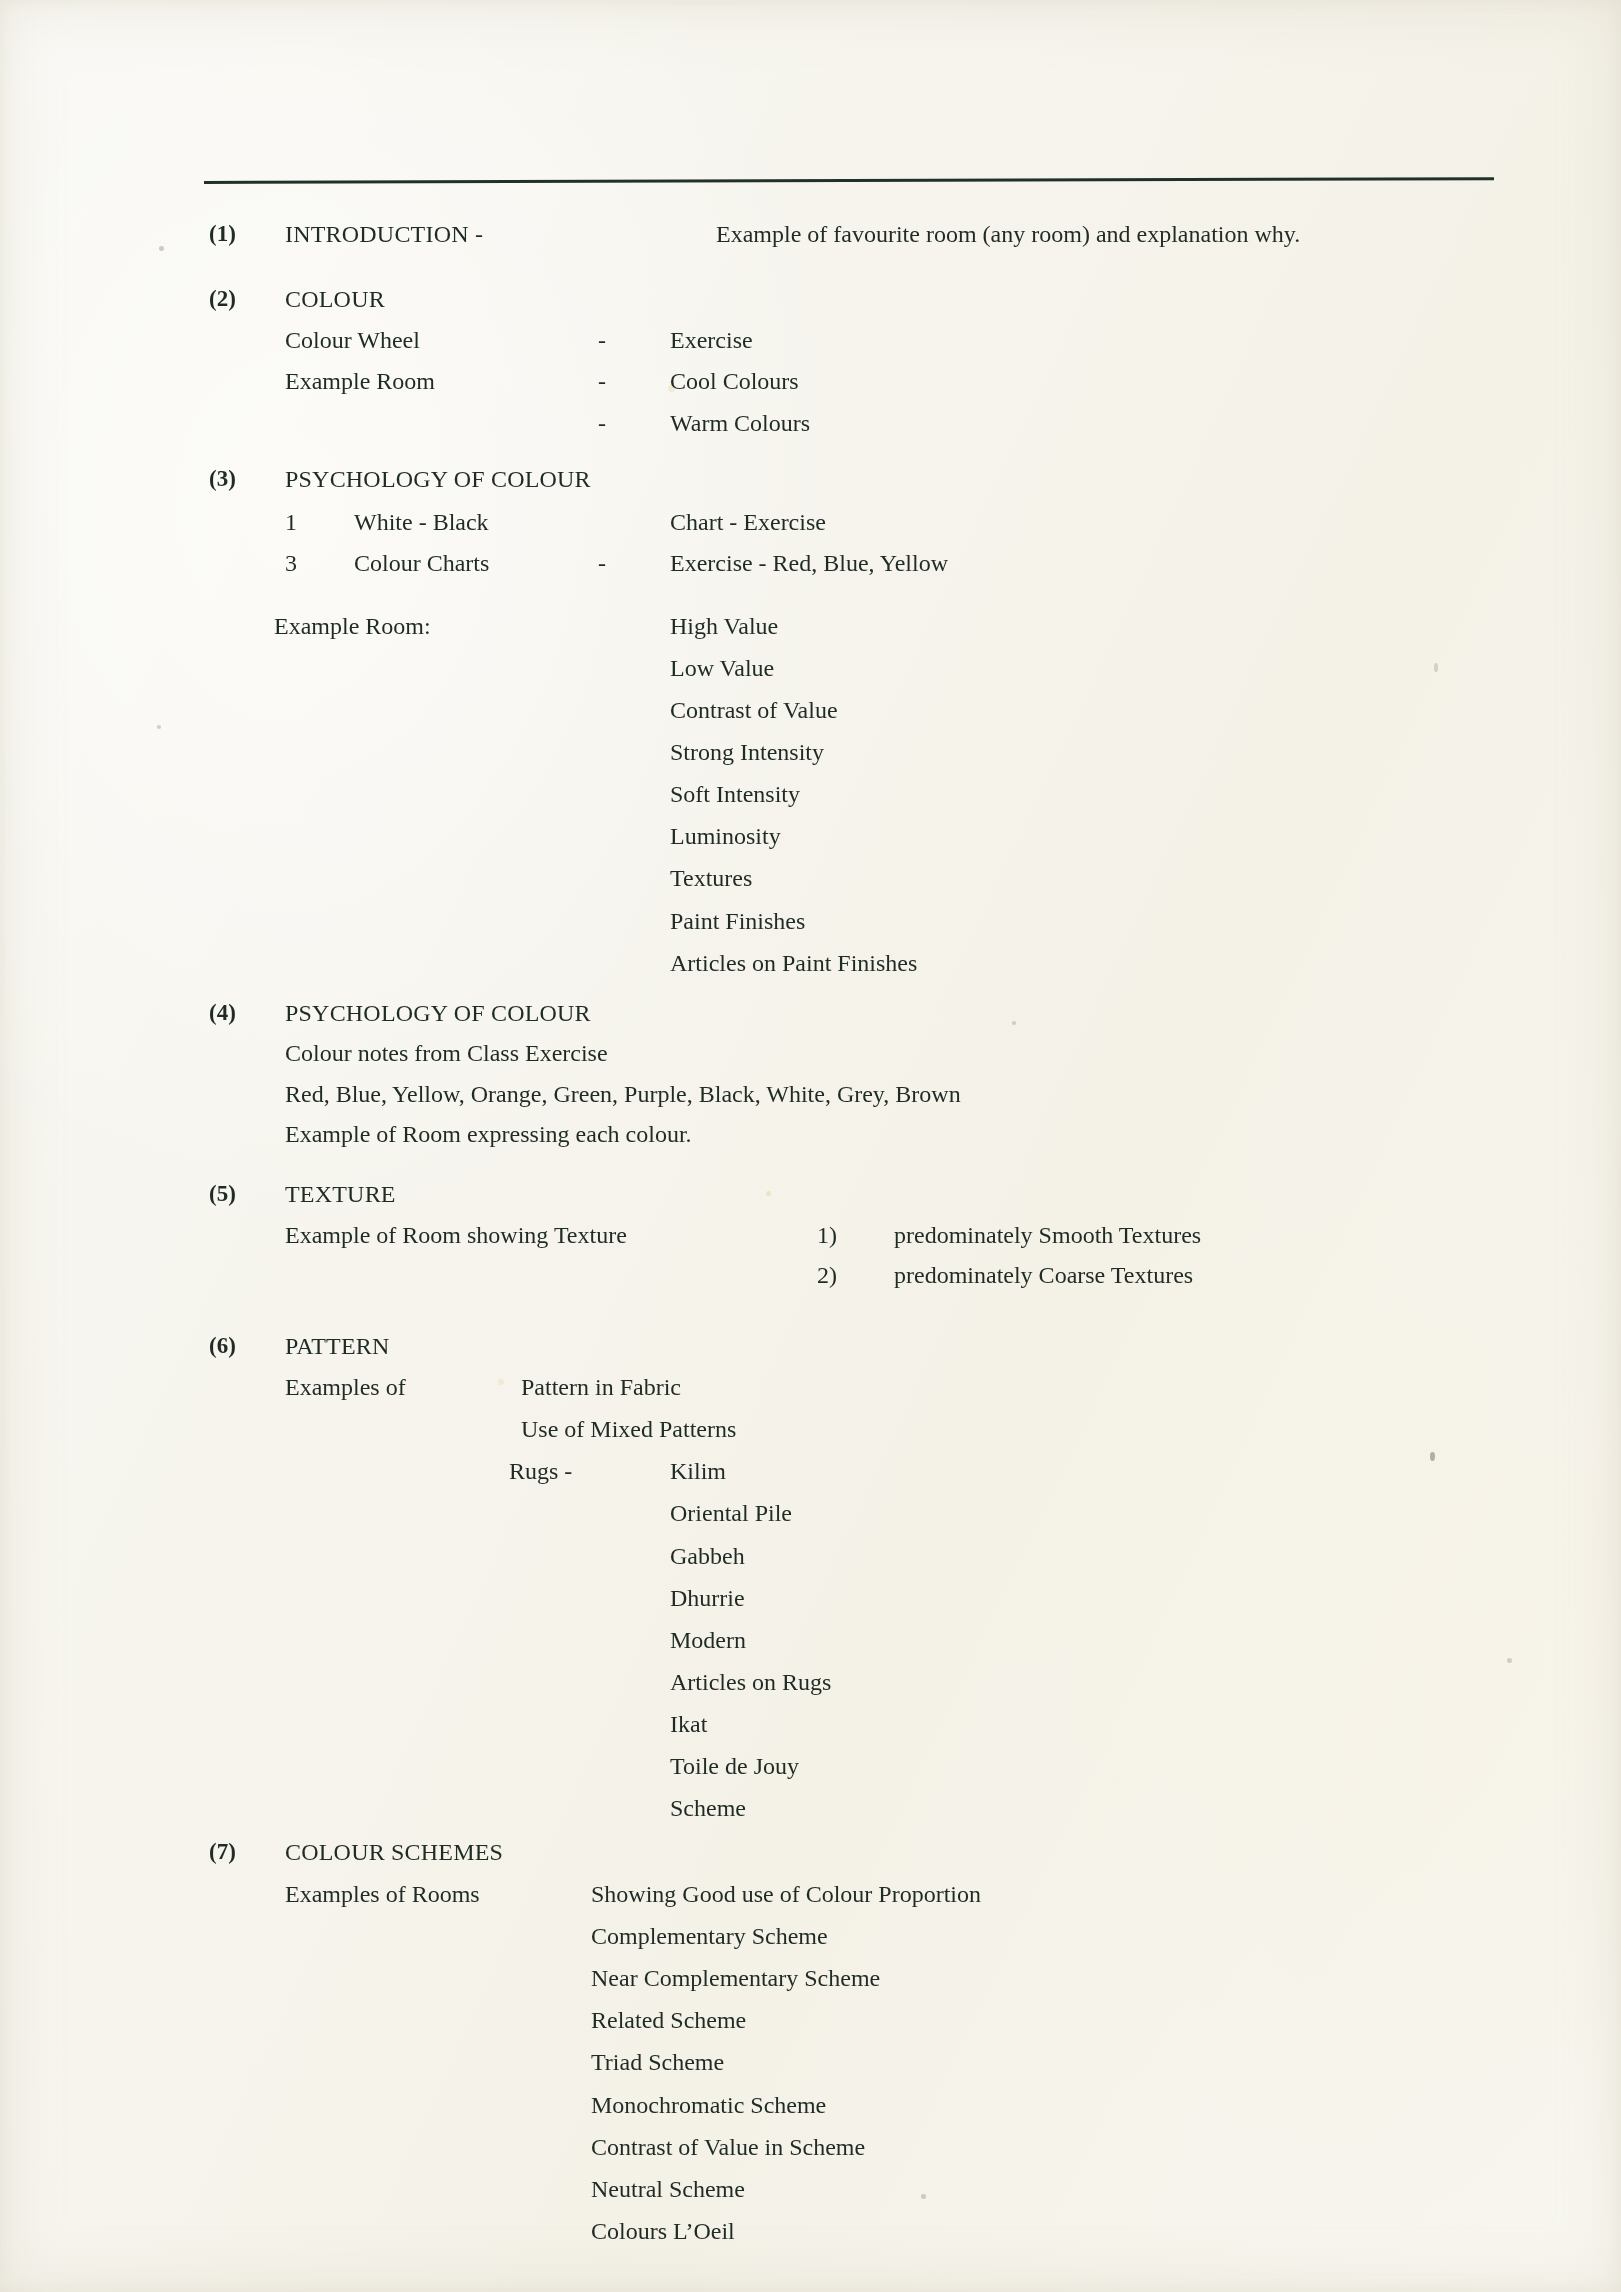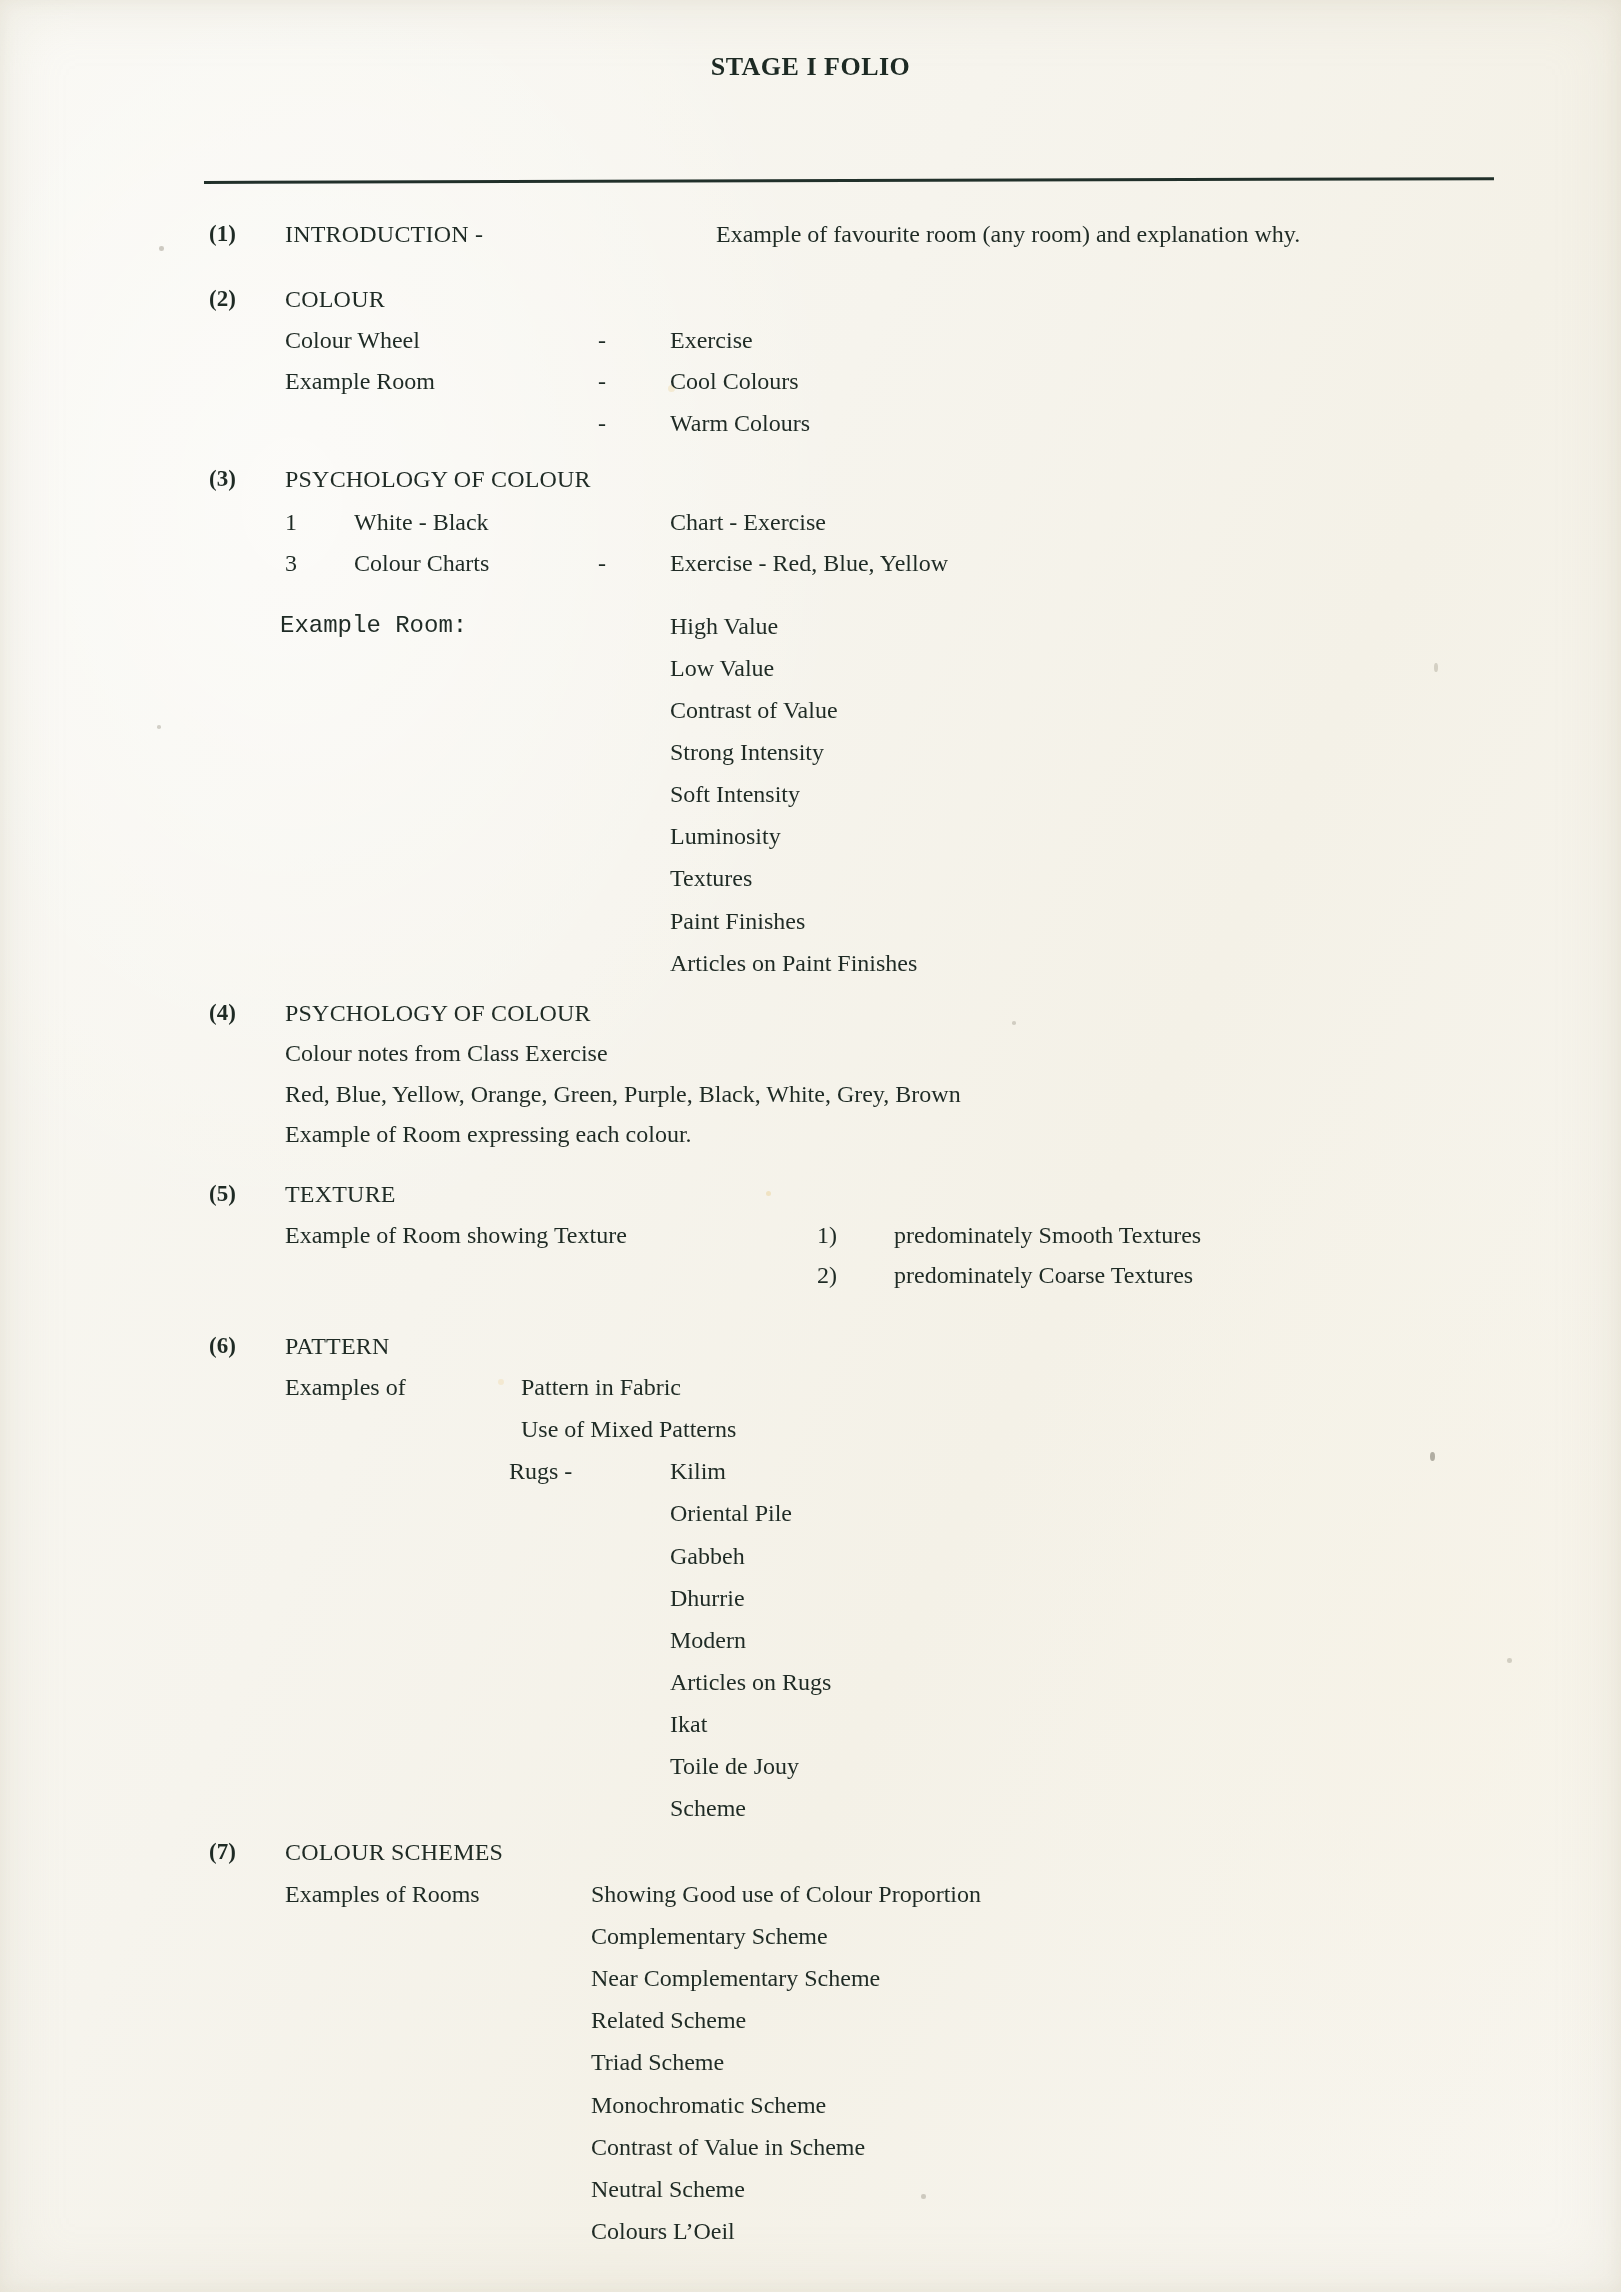--- a/index.html
+++ b/index.html
@@ -104,21 +104,21 @@
   }
   .cell.dash {
     font-weight: normal;
     font-size: 24px;
   }
 
   
   .c-num   { left: 209px; }
   .c-head  { left: 285px; }
   .c-sub   { left: 285px; }
-  .c-sub2  { left: 280px; font-family: Liberation Mono, monospace; }
+  .c-sub2  { left: 274px; }
   .c-idx   { left: 285px; }
   .c-lbl   { left: 354px; }
   .c-dash  { left: 598px; }
   .c-val   { left: 670px; }
   .c-val2  { left: 670px; }
   .c-pat   { left: 509px; margin-left: 12px; }
   .c-rugs  { left: 509px; }
   .c-rugv  { left: 670px; }
   .c-texn  { left: 817px; }
   .c-texv  { left: 894px; }
@@ -137,21 +137,20 @@
   <div class="speck" style="left:1434px; top:663px; width:3.6px; height:9px; background:rgba(168,162,146,0.42);"></div>
   <div class="speck" style="left:1012px; top:1021px; width:3.6px; height:3.6px; background:rgba(155,150,134,0.40);"></div>
   <div class="speck" style="left:1430px; top:1452px; width:5.4px; height:9px; background:rgba(120,116,104,0.55);"></div>
   <div class="speck" style="left:1507px; top:1658px; width:4.5px; height:4.5px; background:rgba(155,150,134,0.40);"></div>
   <div class="speck" style="left:921px; top:2194px; width:4.5px; height:4.5px; background:rgba(150,145,130,0.42);"></div>
   <div class="speck" style="left:766px; top:1191px; width:5.4px; height:5.4px; background:rgba(232,198,120,0.35);"></div>
   <div class="speck" style="left:668px; top:385px; width:7.2px; height:7.2px; background:rgba(236,206,140,0.30);"></div>
   <div class="speck" style="left:498px; top:1379px; width:6.3px; height:6.3px; background:rgba(236,206,140,0.28);"></div>
 
   <div class="title-block">
-    <div class="title-line">STAGE I FOLIO</div>
   </div>
 
   <div id="header-rule"></div>
 
   <div class="section" style="top:222px;">
     <div class="row">
       <span class="cell num c-num">(1)</span>
       <span class="cell head c-head">INTRODUCTION -</span>
       <span class="cell body" style="left:716px;">Example of favourite room (any room) and explanation why.</span>
     </div>

